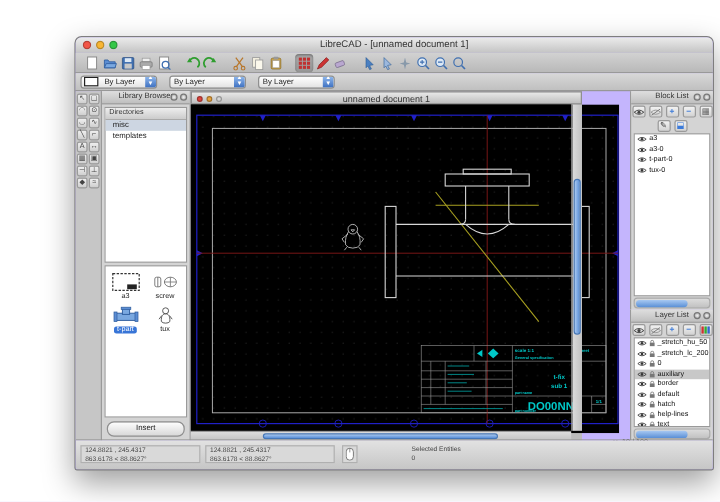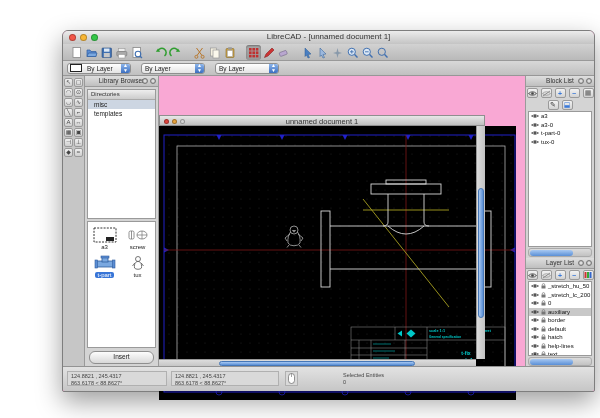--- a/index.html
+++ b/index.html
@@ -1,20 +1,20 @@
 <!DOCTYPE html>
 <html><head>
 <meta charset="utf-8">
 <style>
   html,body{margin:0;padding:0;background:#fff;}
   .stage{position:relative;width:600px;height:418px;background:#fff;overflow:hidden;
          font-family:"Liberation Sans",sans-serif;color:#222;}
   
   .window{position:absolute;left:62px;top:30px;width:533px;height:362px;
-          background:#f9a8d4;border:1px solid #7e7e7e;border-radius:6px 6px 2px 2px;
+          background:#c4b5fd;border:1px solid #7e7e7e;border-radius:6px 6px 2px 2px;
           box-shadow:0 10px 26px rgba(0,0,0,.38);box-sizing:border-box;}
   .titlebar{position:absolute;left:0;right:0;top:0;height:13px;border-radius:5px 5px 0 0;
             background:linear-gradient(#ececec,#c4c4c4);border-bottom:1px solid #8f8f8f;}
   .lights{position:absolute;left:6px;top:3px;display:flex;gap:4px;}
   .light{width:7px;height:7px;border-radius:50%;border:0.5px solid rgba(0,0,0,.25);box-sizing:border-box;}
   .l-red{background:#f25648;} .l-yellow{background:#f8b634;} .l-green{background:#34c748;}
   .title-text{position:absolute;left:0;right:0;top:1px;text-align:center;font-size:8px;color:#333;}
   
   .toolbar1{position:absolute;left:0;right:0;top:13px;height:17px;display:flex;align-items:center;
             padding-left:6px;background:linear-gradient(#d2d2d2,#b9b9b9);border-bottom:1px solid #999;box-sizing:border-box;}
@@ -50,21 +50,21 @@
   .dir-row.selected{background:#cdd6e2;}
   .thumb-box{margin:2px 2px 0 2px;background:#fff;border:1px solid #9a9a9a;flex:1;
              display:flex;flex-wrap:wrap;align-content:flex-start;padding-top:4px;}
   .thumb{width:33px;display:flex;flex-direction:column;align-items:center;margin-bottom:4px;}
   .thumb .t-icon{width:26px;height:18px;display:flex;align-items:center;justify-content:center;}
   .thumb .t-label{font-size:6px;color:#222;padding:0 2px;border-radius:2px;}
   .thumb.selected .t-label{background:#3875d7;color:#fff;}
   .insert-btn{margin:3px 4px 3px 4px;height:11px;border-radius:6px;border:1px solid #8f8f8f;
               background:linear-gradient(#fdfdfd,#d8d8d8);font-size:6.5px;line-height:10px;text-align:center;color:#222;}
   
-  .doc{position:absolute;left:96px;top:45px;bottom:24px;width:326px;background:#bbb;box-sizing:border-box;margin-top:39px;}
+  .doc{position:absolute;left:96px;top:45px;bottom:24px;width:326px;background:#bbb;box-sizing:border-box;}
   .doc-titlebar{position:absolute;left:0;right:0;top:0;height:11px;background:linear-gradient(#e8e8e8,#bfbfbf);
                 border:1px solid #8f8f8f;box-sizing:border-box;}
   .doc-lights{position:absolute;left:4px;top:3px;display:flex;gap:3px;}
   .doc-light{width:5px;height:5px;border-radius:50%;border:0.5px solid rgba(0,0,0,.3);box-sizing:border-box;}
   .dl-red{background:#e0453e;} .dl-yellow{background:#e8a33d;} .dl-gray{background:#d6d6d6;}
   .doc-title{position:absolute;left:0;right:0;top:1px;text-align:center;font-size:7.5px;color:#333;}
   .canvas{position:absolute;left:0;top:11px;right:9px;bottom:8px;background:#000;font-weight:bold;}
   .canvas svg{display:block;}
   .vscroll{position:absolute;right:0;top:11px;bottom:8px;width:9px;background:linear-gradient(90deg,#dcdcdc,#c2c2c2);
            border-left:1px solid #999;box-sizing:border-box;}

